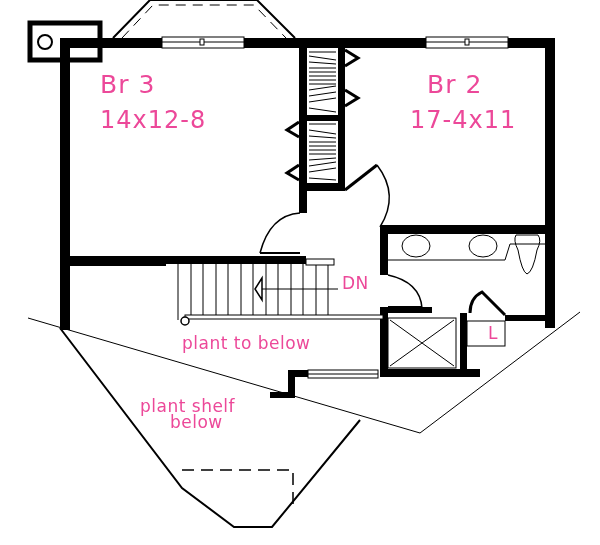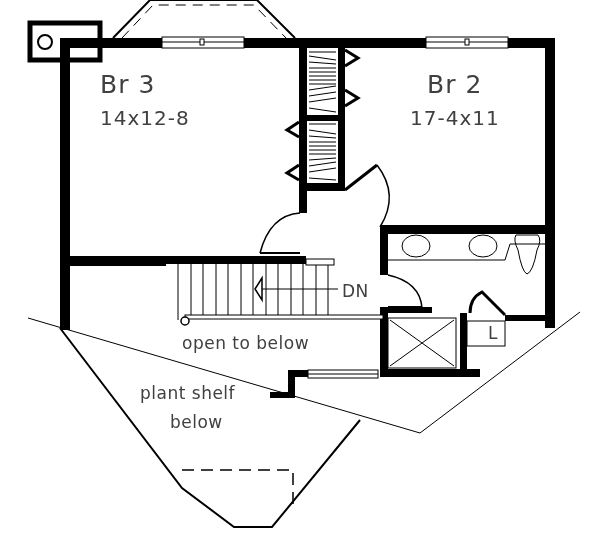--- a/index.html
+++ b/index.html
@@ -1,20 +1,20 @@
 <!DOCTYPE html>
 <html><head>
 <meta charset="utf-8">
 <style>
   html, body { margin: 0; padding: 0; background: #ffffff; }
   body { width: 600px; height: 545px; overflow: hidden; position: relative; font-family: "DejaVu Sans", sans-serif; }
   #plan { position: absolute; left: 0; top: 0; width: 600px; height: 545px; }
-  .lbl { position: absolute; color: #404040; white-space: nowrap; font-family: "DejaVu Sans", sans-serif; }
+  .lbl { position: absolute; color: #ec4899; white-space: nowrap; font-family: "DejaVu Sans", sans-serif; }
   .room-name { font-size: 25px; letter-spacing: 1px; }
-  .room-dim { font-size: 20px; letter-spacing: 1px; }
+  .room-dim { font-size: 24px; letter-spacing: 1px; }
   .note { font-size: 17px; letter-spacing: 0.5px; }
 </style>
 </head>
 <body>
 
 <svg id="plan" viewBox="0 0 600 545" xmlns="http://www.w3.org/2000/svg">
 
   <g>
     <rect x="30" y="23" width="70" height="37" fill="none" stroke="#000" stroke-width="5"></rect>
     <circle cx="45" cy="42" r="7" fill="none" stroke="#000" stroke-width="2"></circle>
@@ -167,17 +167,17 @@
     <line x1="420" y1="433" x2="580" y2="312" stroke-width="1"></line>
     <polyline points="60,328 182,488 234,527 272,527 360,420" stroke-width="2"></polyline>
     <polyline points="182,470 293,470 293,505" stroke-width="1.5" stroke-dasharray="12,7"></polyline>
   </g>
 </svg>
 
 <div class="lbl room-name" style="left:100px;top:70px;">Br 3</div>
 <div class="lbl room-dim" style="left:100px;top:106px;">14x12-8</div>
 <div class="lbl room-name" style="left:427px;top:70px;">Br 2</div>
 <div class="lbl room-dim" style="left:410px;top:106px;">17-4x11</div>
-<div class="lbl note" style="left:342px;top:281px;text-align:right;">DN</div>
-<div class="lbl note" style="left:182px;top:333px;">open to below</div>
-<div class="lbl note" style="left:140px;top:383px;">plant shelf</div>
+<div class="lbl note" style="left:342px;top:273px;text-align:right;">DN</div>
+<div class="lbl note" style="left:182px;top:333px;">plant to below</div>
+<div class="lbl note" style="left:140px;top:396px;">plant shelf</div>
 <div class="lbl note" style="left:170px;top:412px;">below</div>
 <div class="lbl note" style="left:488px;top:323px;">L</div>
 
 </body></html>

